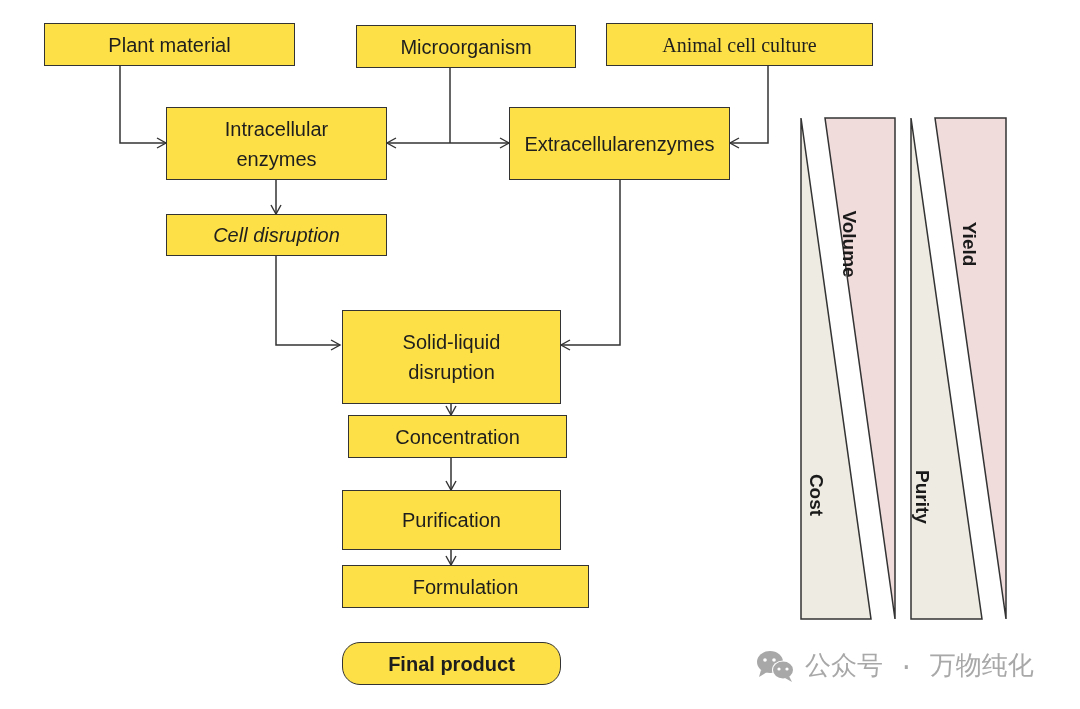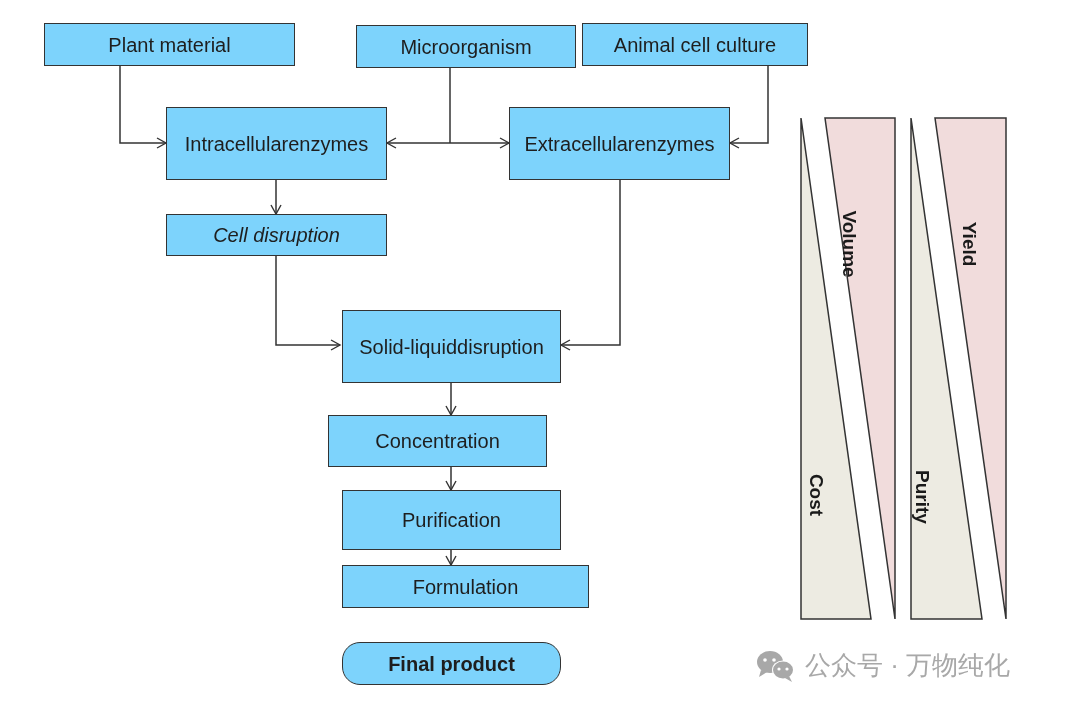--- a/index.html
+++ b/index.html
@@ -1,27 +1,27 @@
 <!DOCTYPE html>
 <html><head>
 <meta charset="utf-8">
 <style>
   html, body { margin: 0; padding: 0; background: #ffffff; }
   body { width: 1080px; height: 709px; position: relative; overflow: hidden;
          font-family: "Liberation Sans", "DejaVu Sans", sans-serif; color: #222; }
   .box { position: absolute; box-sizing: border-box; border: 1.6px solid #333;
-         background: #7dd3fc; display: flex; align-items: center; justify-content: center;
+         background: #fde047; display: flex; align-items: center; justify-content: center;
          text-align: center; font-size: 20px; line-height: 30px; color: #1e1e1e; }
   .box span { display: block; }
   .bold { font-weight: bold; border-radius: 18px; }
   svg.lines { position: absolute; left: 0; top: 0; width: 1080px; height: 709px; pointer-events: none; }
   .vlabel { position: absolute; font-weight: bold; font-size: 19px; color: #1a1a1a;
             transform-origin: center center; white-space: nowrap; }
   .watermark { position: absolute; left: 755px; top: 648px; display: flex; align-items: center;
-               color: #a8a8a8; font-size: 26px; font-family: Liberation Sans, sans-serif; text-align: right; }
+               color: #a8a8a8; font-size: 26px; font-family: Liberation Mono, monospace; text-align: right; }
   .watermark .wm-icon { width: 42px; height: 34px; position: relative; margin-right: 8px; }
 </style>
 </head>
 <body>
 
 <svg class="lines" viewBox="0 0 1080 709">
   <defs>
     <marker id="arr" markerWidth="12" markerHeight="12" refX="10" refY="6" orient="auto" markerUnits="userSpaceOnUse">
       <path d="M1,1 L10,6 L1,11" fill="none" stroke="#333" stroke-width="1.4"></path>
     </marker>
@@ -55,42 +55,42 @@
   <polygon points="911,118 982,619 911,619" fill="#edebe2" stroke="#333" stroke-width="1.5"></polygon>
   <polygon points="935,118 1006,118 1006,619" fill="#f1dcdc" stroke="#333" stroke-width="1.5"></polygon>
 </svg>
 
 <div class="box" style="left:44px; top:23px; width:251px; height:43px;">
   <span>Plant material</span>
 </div>
 <div class="box" style="left:328px; top:25px; width:220px; height:43px;margin-left:28px;">
   <span>Microorganism</span>
 </div>
-<div class="box" style="left:582px; top:23px; width:226px; height:43px;">
+<div class="box" style="left:606px; top:23px; width:267px; height:43px;font-family:Liberation Serif, serif;">
   <span>Animal cell culture</span>
 </div>
 
-<div class="box" style="left:166px; top:107px; width:221px; height:73px; ">
+<div class="box" style="left:166px; top:107px; width:221px; height:73px; flex-direction:column;">
   <span>Intracellular</span>
   <span>enzymes</span>
 </div>
 <div class="box" style="left:509px; top:107px; width:221px; height:73px; flex-direction:row;">
   <span>Extracellular</span>
   <span>enzymes</span>
 </div>
 
 <div class="box" style="left:166px; top:214px; width:221px; height:42px;font-style:italic;">
   <span>Cell disruption</span>
 </div>
 
-<div class="box" style="left:342px; top:310px; width:219px; height:73px; flex-direction:row;">
+<div class="box" style="left:342px; top:310px; width:219px; height:94px; flex-direction:column;">
   <span>Solid-liquid</span>
   <span>disruption</span>
 </div>
-<div class="box" style="left:328px; top:415px; width:219px; height:52px;">
+<div class="box" style="left:348px; top:415px; width:219px; height:43px;">
   <span>Concentration</span>
 </div>
 <div class="box" style="left:342px; top:490px; width:219px; height:60px;">
   <span>Purification</span>
 </div>
 <div class="box" style="left:342px; top:565px; width:247px; height:43px;">
   <span>Formulation</span>
 </div>
 <div class="box bold" style="left:342px; top:642px; width:219px; height:43px;">
   <span>Final product</span>

